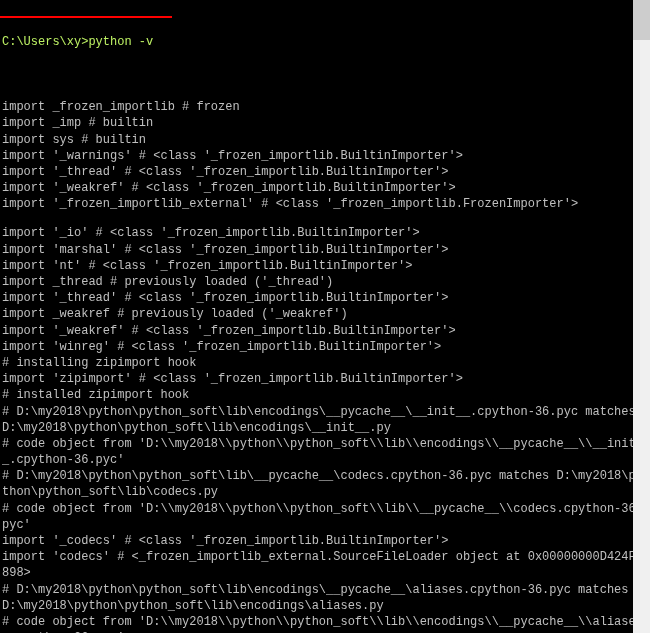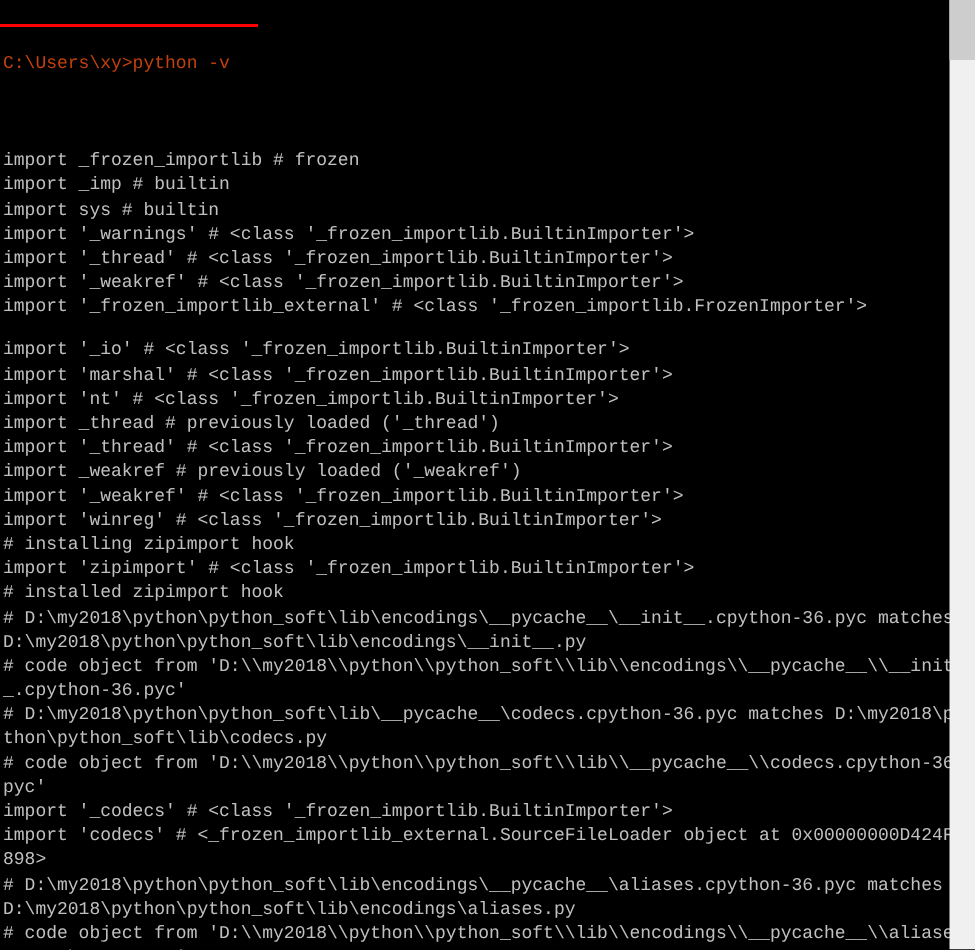--- a/index.html
+++ b/index.html
@@ -17,21 +17,21 @@
       height: 633px;
       overflow: hidden;
       position: relative;
     }
     .terminal {
       padding: 2px 0 2px 2px;
       white-space: pre-wrap;
       word-break: break-all;
     }
     .prompt-line {
-      color: #c2410c;
+      color: #bef264;
     }
     .underline {
       position: absolute;
       top: 16px;
       left: 0;
       width: 172px;
       height: 2px;
       background: #ff0000;
     }
     .scrollbar {

